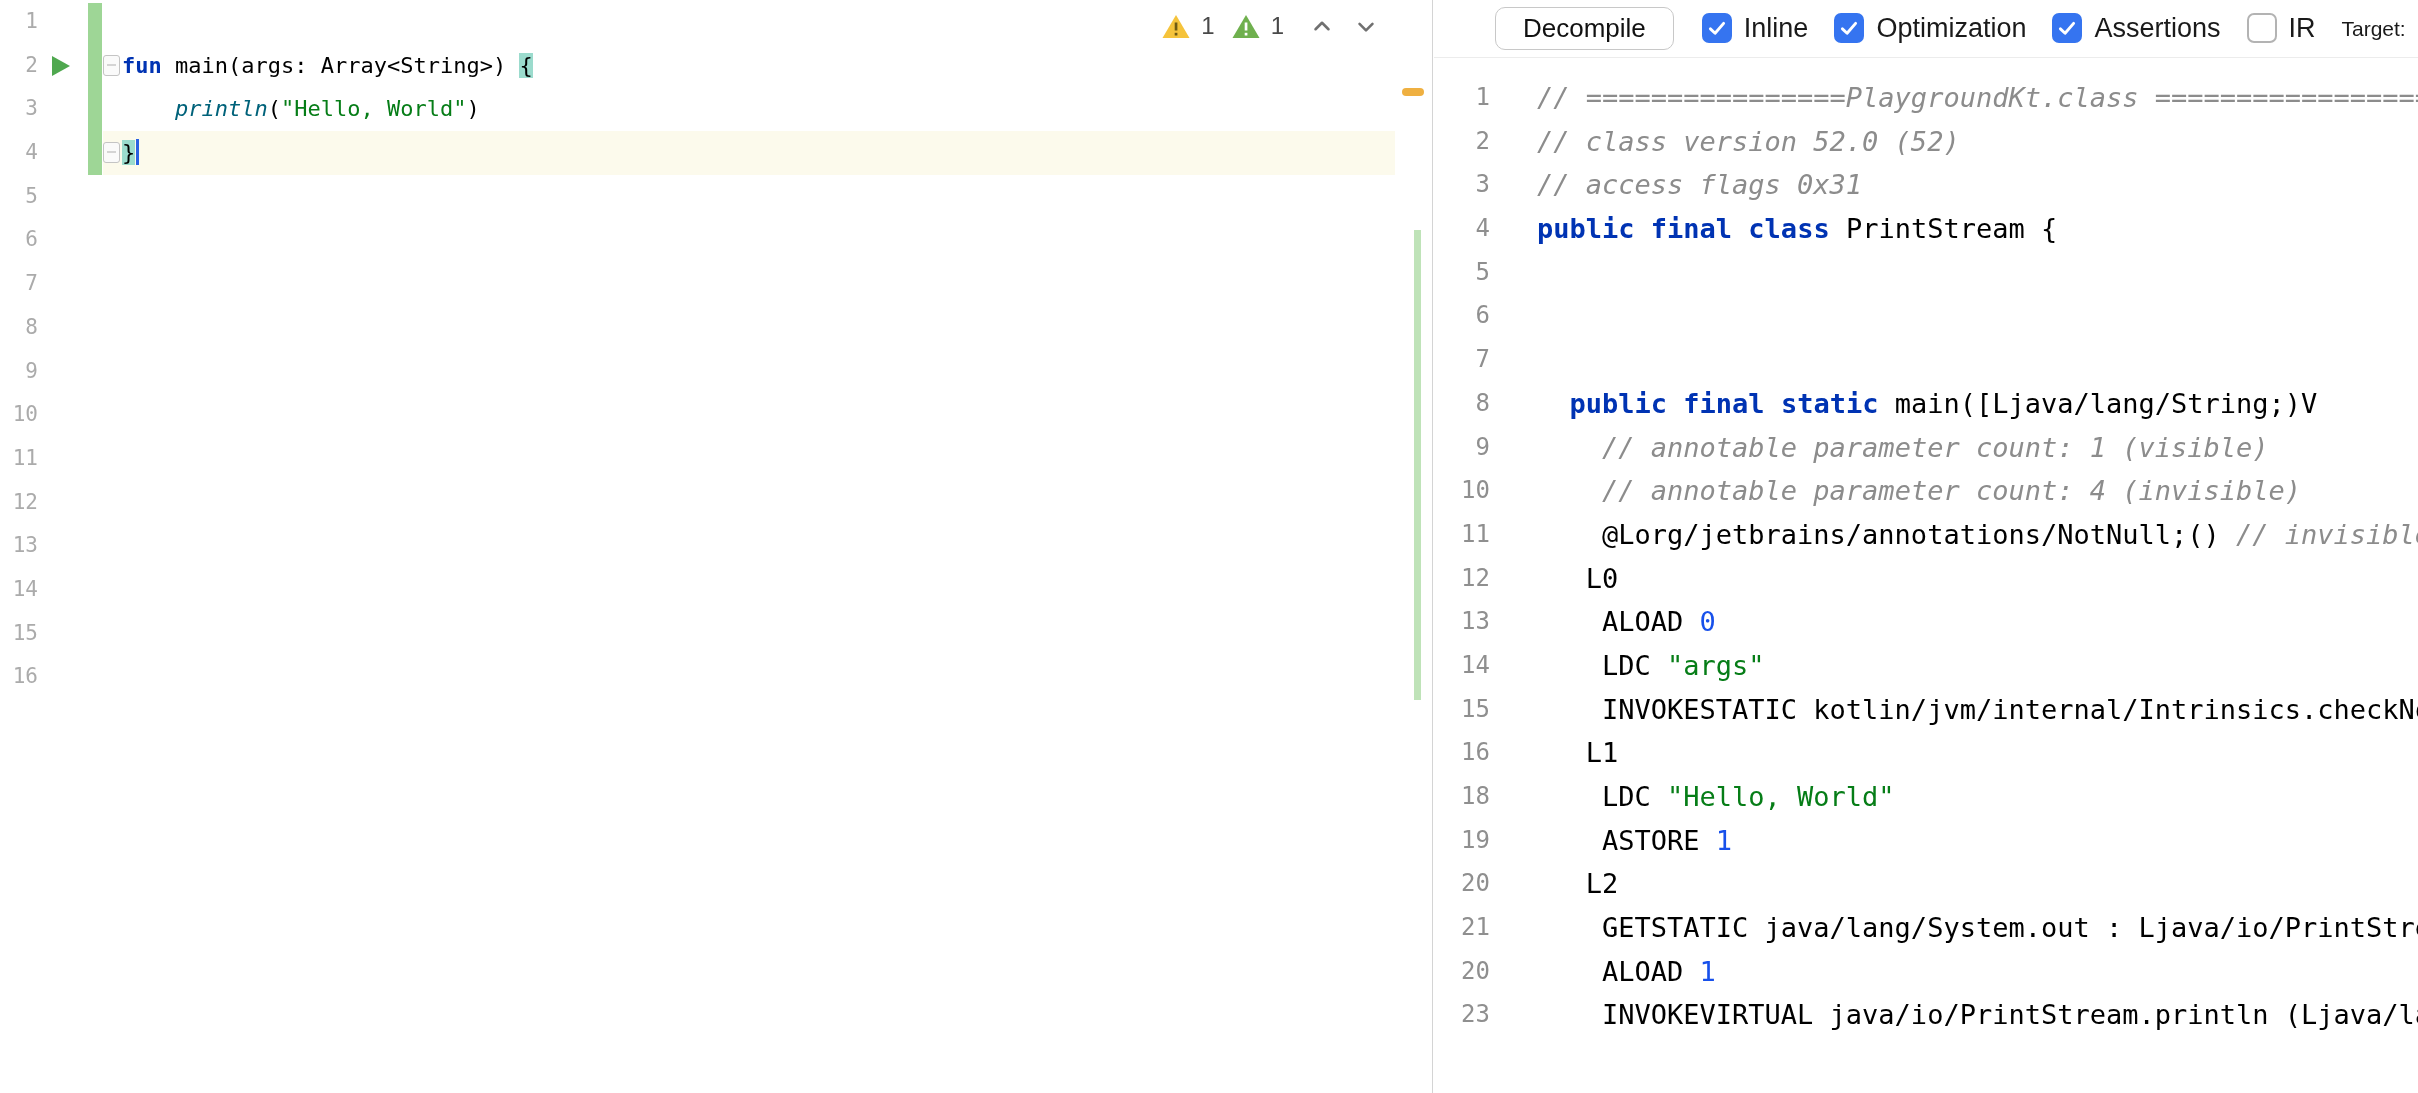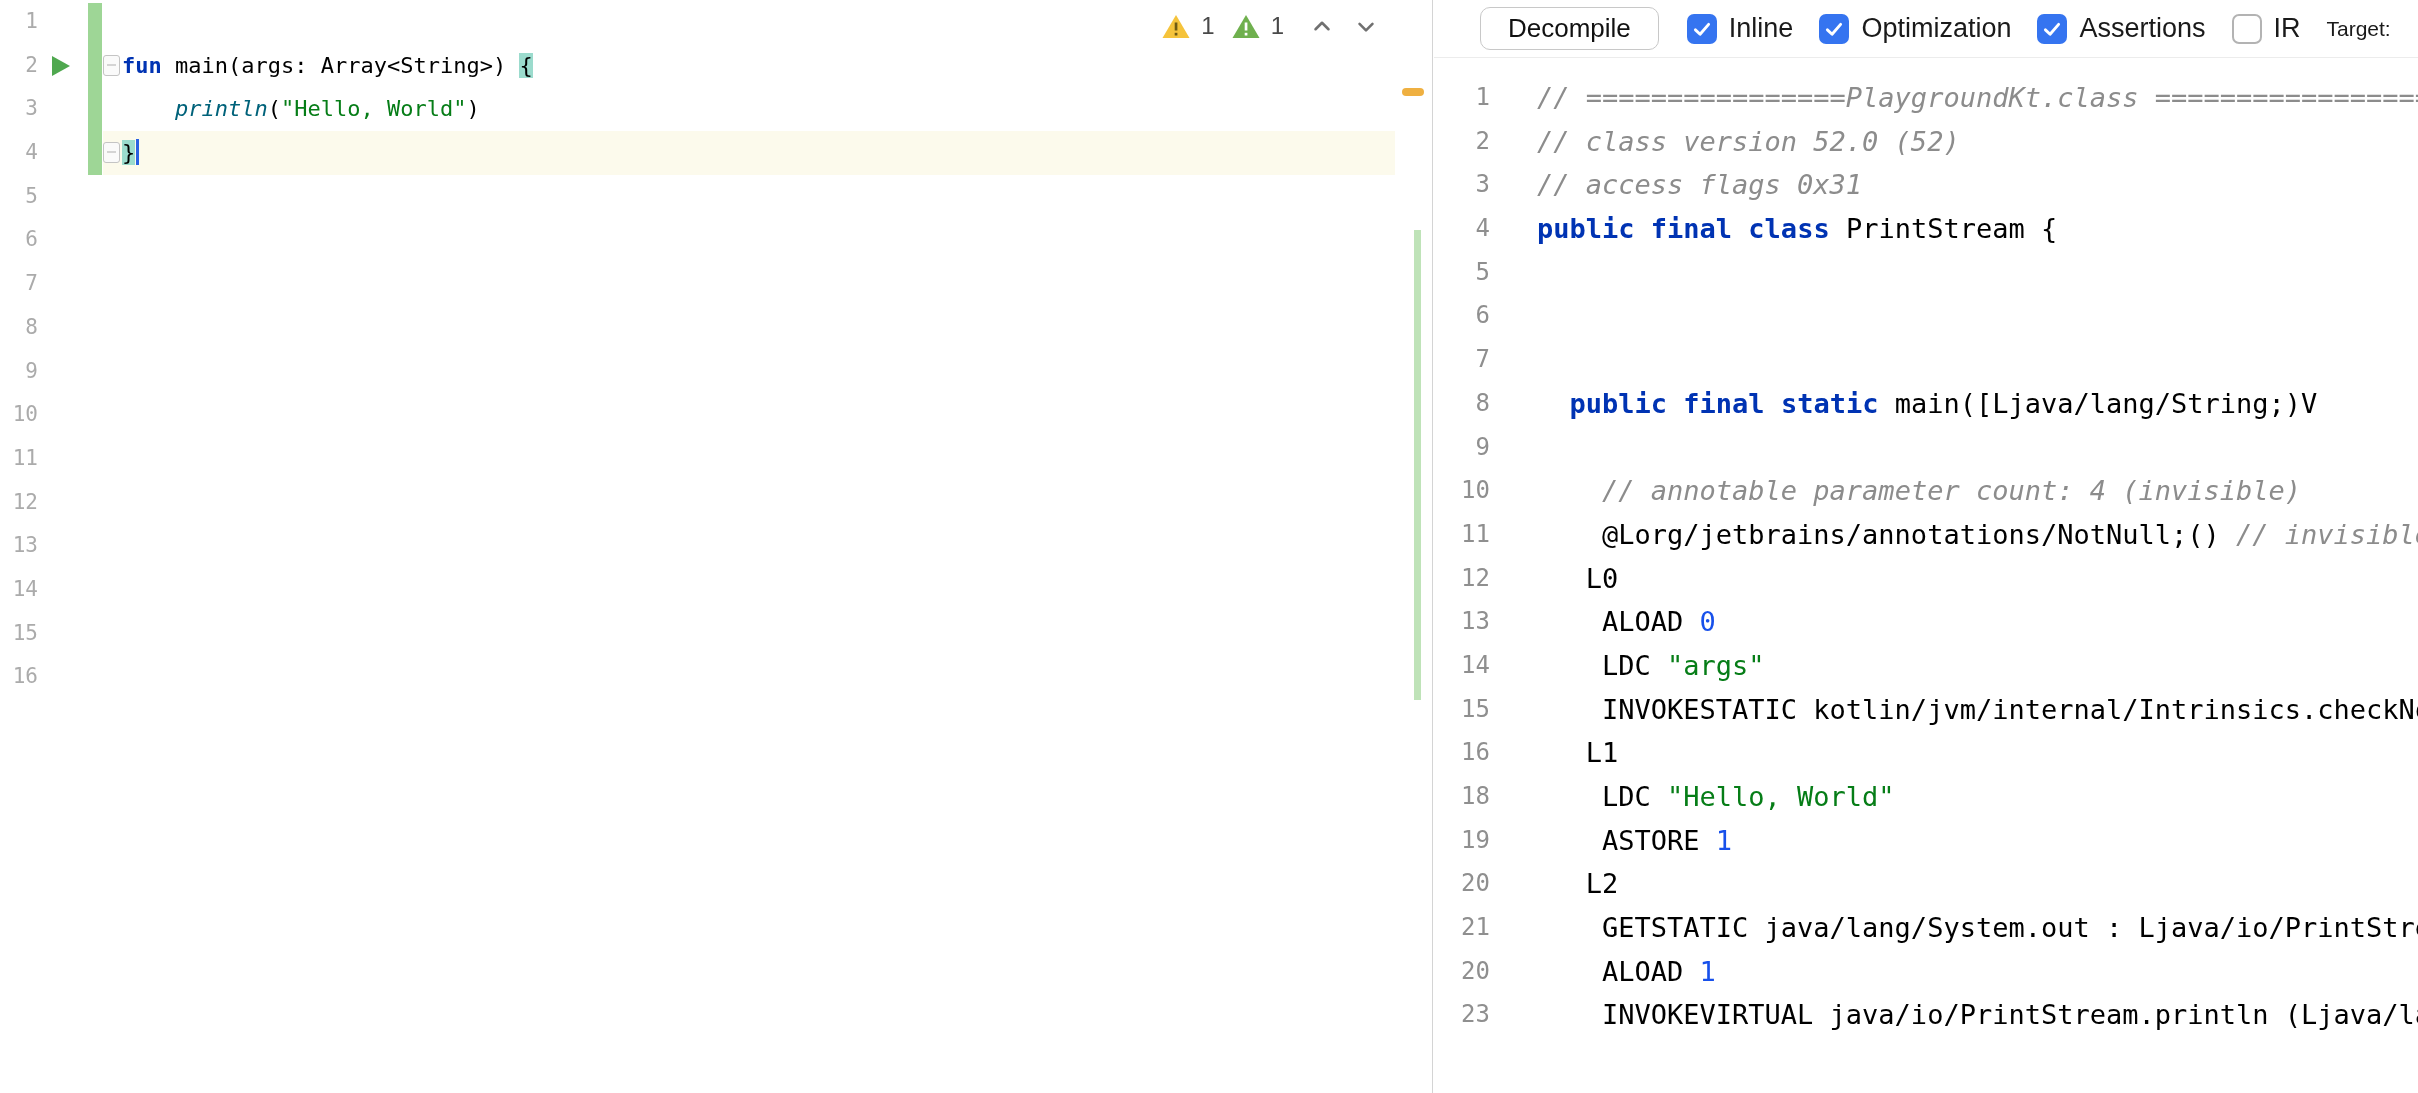--- a/index.html
+++ b/index.html
@@ -43,25 +43,25 @@
   .insp-count{font-size:24px;color:#494949;margin:0 8px 0 2px;}
   .insp-chevron{margin-left:8px;}
 
   
   .stripe-zone{position:absolute;left:1396px;top:0;width:37px;height:1093px;background:#fff;border-right:1px solid #D4D4D4;}
   .tick-orange{position:absolute;left:6px;top:88px;width:22px;height:8px;border-radius:4px;background:var(--scroll-mark-orange);}
   .strip-green{position:absolute;left:18px;top:230px;width:7px;height:470px;background:var(--scroll-strip-green);}
 
   
   .right-pane{position:absolute;left:1434px;top:0;width:984px;height:1093px;overflow:hidden;background:#fff;}
-  .bc-toolbar{height:58px;display:flex;align-items:center;padding-left:46px;border-bottom:1px solid #ECECEC;background:#fff;}
+  .bc-toolbar{height:58px;display:flex;align-items:center;padding-left:61px;border-bottom:1px solid #ECECEC;background:#fff;}
   .decompile-btn{height:43px;padding:0 27px;border:1px solid #C8C8C8;border-radius:10px;background:#fff;
       font-family:"Liberation Sans",sans-serif;font-size:26px;color:#111;margin-right:28px;cursor:pointer;}
   .cb-group{display:flex;align-items:center;}
-  .cb-item{display:flex;align-items:flex-end;margin-right:26px;cursor:pointer;}
+  .cb-item{display:flex;align-items:flex-start;margin-right:26px;cursor:pointer;}
   .cb-box{width:30px;height:30px;border-radius:7px;border:2px solid #B3B3B3;background:#fff;
       display:flex;align-items:center;justify-content:center;flex:none;}
   .cb-box.checked{border:none;background:var(--checkbox-accent);}
   .cb-label{font-size:27px;color:#1a1a1a;margin-left:12px;white-space:nowrap;}
   .target-label{font-size:21px;color:#1a1a1a;white-space:nowrap;}
   .bc-lines{padding-top:18px;}
   .bc-row{display:flex;height:43.7px;line-height:43.7px;}
   .bn{width:56px;flex:none;text-align:right;font-family:"DejaVu Sans Mono",monospace;font-size:24px;color:#8F8F8F;}
   .bcode{margin-left:47px;font-family:"DejaVu Sans Mono",monospace;font-size:27px;white-space:pre;color:#080808;}
 </style>
@@ -250,21 +250,21 @@
         </div>
         <div class="bc-row">
           <div class="bn">7</div>
         </div>
         <div class="bc-row">
           <div class="bn">8</div>
           <div class="bcode"><span class="tk-plain">  </span><span class="tk-kw">public</span><span class="tk-plain"> </span><span class="tk-kw">final</span><span class="tk-plain"> </span><span class="tk-kw">static</span><span class="tk-plain"> main([Ljava/lang/String;)V</span></div>
         </div>
         <div class="bc-row">
           <div class="bn">9</div>
-          <div class="bcode"><span class="tk-plain">    </span></div>
+          <div class="bcode"><span class="tk-plain">    </span><span class="tk-com">// annotable parameter count: 1 (visible)</span></div>
         </div>
         <div class="bc-row">
           <div class="bn">10</div>
           <div class="bcode"><span class="tk-plain">    </span><span class="tk-com">// annotable parameter count: 4 (invisible)</span></div>
         </div>
         <div class="bc-row">
           <div class="bn">11</div>
           <div class="bcode"><span class="tk-plain">    @Lorg/jetbrains/annotations/NotNull;() </span><span class="tk-com">// invisible</span></div>
         </div>
         <div class="bc-row">

